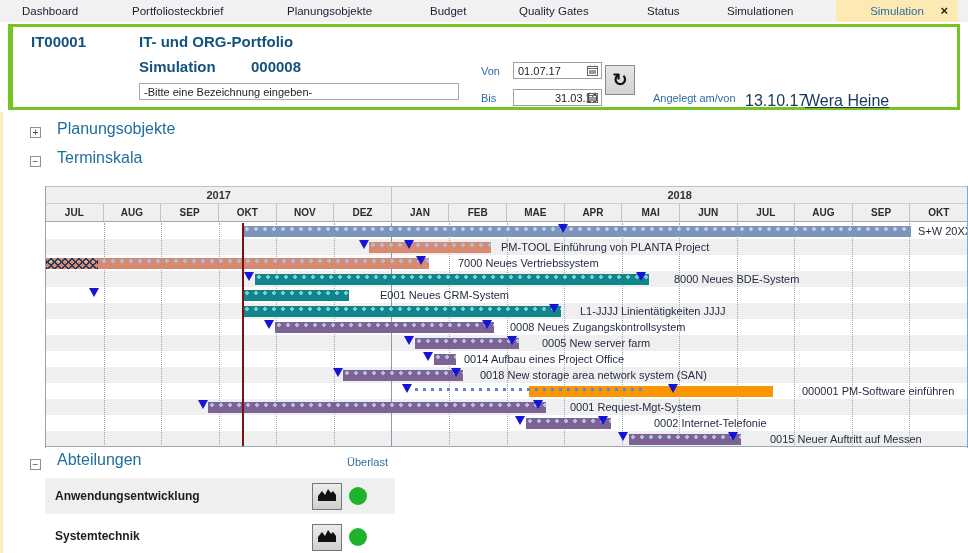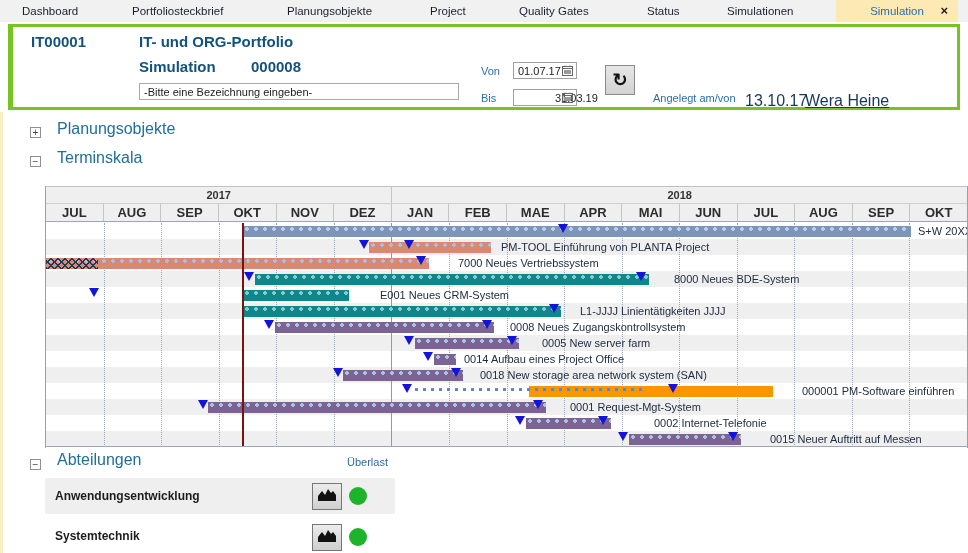--- a/index.html
+++ b/index.html
@@ -17,21 +17,21 @@
   
   .panel { position:absolute; left:8px; top:24px; width:952px; height:86px; background:#fff;
            border:3px solid #76c421; border-left-width:5px; }
   .p-abs { position:absolute; white-space:nowrap; }
   .navy { color:#14527e; font-weight:bold; font-size:15px; }
   .blue-lbl { color:#2e6da4; font-size:11px; }
   .navy-val { color:#17375e; font-size:16px; }
   .name-input { position:absolute; left:126px; top:56px; width:320px; height:17px;
                 border:1px solid #a9a9a9; font-size:11px; padding:0 4px; color:#222;
                 font-family:"Liberation Sans", sans-serif; }
-  .date-field { position:absolute; width:64px; height:17px; border:1px solid #a0a0a0;
+  .date-field { position:absolute; width:89px; height:17px; border:1px solid #a0a0a0;
                 background:#fff; font-size:11px; line-height:15px; padding:1px 4px; color:#222; }
   .cal-ic { position:absolute; right:3px; top:2px; }
   .refresh-btn { position:absolute; left:592px; top:38px; width:30px; height:30px;
                  background:linear-gradient(#e6e6e6,#d2d2d2); border:1px solid #8a8a8a;
                  font-size:18px; font-weight:bold; color:#111; text-align:center; line-height:28px;
                  cursor:pointer; }
 
   .left-strip { position:absolute; left:0; top:112px; width:3px; height:441px; background:#f7eec2; }
 
   
@@ -43,21 +43,21 @@
   
   .chart { position:absolute; left:45px; top:186px; width:923px; height:262px;
            border-left:1px solid #93a2b5; border-right:1px solid #7ba7d7; }
   .yr-row { position:absolute; left:0; top:0; width:921px; height:18px; background:#efefef;
             border-top:1px solid #b9c2ce; border-bottom:1px solid #cfcfcf; display:flex; }
   .yr-cell { height:16px; line-height:16px; text-align:center; font-size:11px; font-weight:bold;
              color:#333; border-left:1px solid #c4c4c4; }
   .yr-cell:first-child { border-left:none; }
   .mo-row { position:absolute; left:0; top:18px; width:921px; height:18px; background:#efefef;
             border-bottom:1px solid #9aa7b8; display:flex; }
-  .mo-cell { flex:1; line-height:17px; text-align:center; font-size:13px; font-weight:bold;
+  .mo-cell { flex:1; line-height:17px; text-align:center; font-size:10px; font-weight:bold;
              color:#2c2c2c; border-left:1px solid #c4c4c4; }
   .mo-cell:first-child { border-left:none; }
   .g-body { position:absolute; left:0; top:37px; width:921px; height:224px; background:#fff;
             border-bottom:1px solid #9aa7b8; overflow:hidden; }
   .zstripe { position:absolute; left:0; width:921px; height:16px; background:#efefef; }
   .vline { position:absolute; top:0; height:224px; width:0; border-left:1px dotted #97a5bb; }
   .vline.solid { border-left:1px solid #8c9aad; }
   .today { position:absolute; top:0; height:224px; width:0; border-left:2px solid #7b1113; z-index:6; }
   .grow { position:absolute; left:0; width:921px; height:16px; }
   .bar { position:absolute; top:3px; height:11px; z-index:3;
@@ -91,21 +91,21 @@
 </style>
 </head>
 <body>
 
 <div class="stage">
 
   <div class="nav">
       <div class="nav-tab" style="left: 22px;"><span>Dashboard</span></div>
       <div class="nav-tab" style="left: 132px;"><span>Portfoliosteckbrief</span></div>
       <div class="nav-tab" style="left: 287px;"><span>Planungsobjekte</span></div>
-      <div class="nav-tab" style="left: 430px;"><span>Project</span></div>
+      <div class="nav-tab" style="left: 430px;"><span>Budget</span></div>
       <div class="nav-tab" style="left: 519px;"><span>Quality Gates</span></div>
       <div class="nav-tab" style="left: 647px;"><span>Status</span></div>
       <div class="nav-tab" style="left: 727px; text-align: center;"><span>Simulationen</span></div>
       <div class="nav-tab active" style="left: 836px;"><span>Simulation</span><span class="close-x">×</span></div>
     </div>
 
   <div class="panel">
     <div class="p-abs navy" style="left:18px; top:6px;">IT00001</div>
     <div class="p-abs navy" style="left:126px; top:6px;">IT- und ORG-Portfolio</div>
     <div class="p-abs navy" style="left:126px; top:31px;">Simulation</div>

